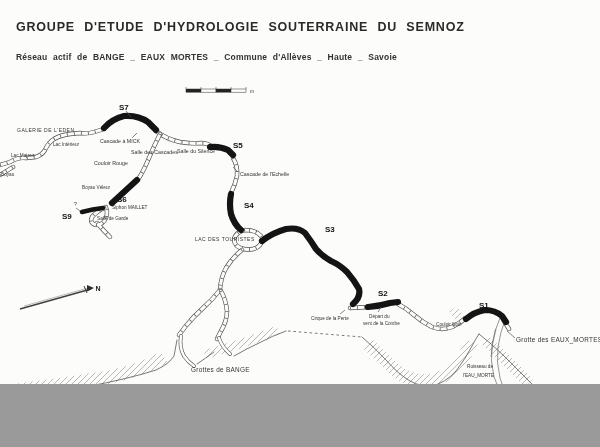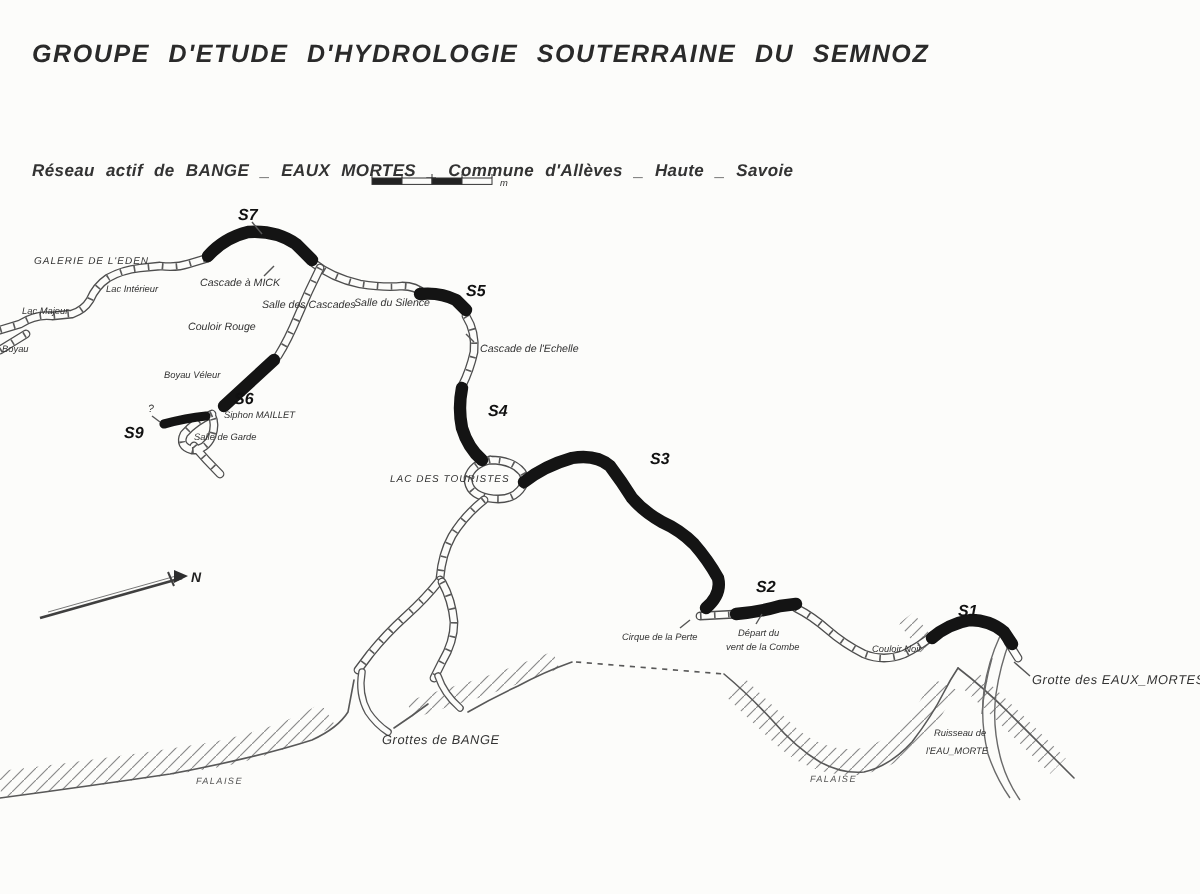--- a/index.html
+++ b/index.html
@@ -1,26 +1,26 @@
 <!DOCTYPE html>
 <html><head>
 <meta charset="utf-8">
 <style>
   html,body{margin:0;padding:0;background:#9a9a9a;}
   .canvas{
-    position:relative;width:600px;height:447px;background:#fcfcfa;
-    overflow:hidden;font-family:"Liberation Sans",sans-serif;color:#2c2c2c;font-style:italic;
+    position:relative;width:600px;height:384px;background:#fcfcfa;
+    overflow:hidden;font-family:"Liberation Sans",sans-serif;color:#2c2c2c;
   }
   .title{
     position:absolute;left:16px;top:20px;font-size:12.5px;font-weight:bold;
     letter-spacing:.8px;word-spacing:5px;color:#2a2a2a;white-space:nowrap;
   }
   .subtitle{
     position:absolute;left:16px;top:52px;font-size:8.5px;font-weight:bold;
-    letter-spacing:.2px;word-spacing:3px;color:#333;white-space:nowrap;margin-top:28px;
+    letter-spacing:.2px;word-spacing:3px;color:#333;white-space:nowrap;
   }
   svg.map{position:absolute;left:0;top:0;}
   
   .pw{fill:none;stroke:#4e4e4e;stroke-width:4.4;stroke-linecap:round;stroke-linejoin:round}
   .pi{fill:none;stroke:#fcfcfa;stroke-width:3.1;stroke-linecap:round;stroke-linejoin:round}
   .pt{fill:none;stroke:#5a5a5a;stroke-width:3.1;stroke-dasharray:.8 6.2;stroke-linecap:butt}
   .pw2{fill:none;stroke:#555;stroke-width:3.8;stroke-linecap:round;stroke-linejoin:round}
   .pi2{fill:none;stroke:#fcfcfa;stroke-width:2.5;stroke-linecap:round;stroke-linejoin:round}
   
   .sump{fill:none;stroke:#141414;stroke-width:6.2;stroke-linecap:round;stroke-linejoin:round}

